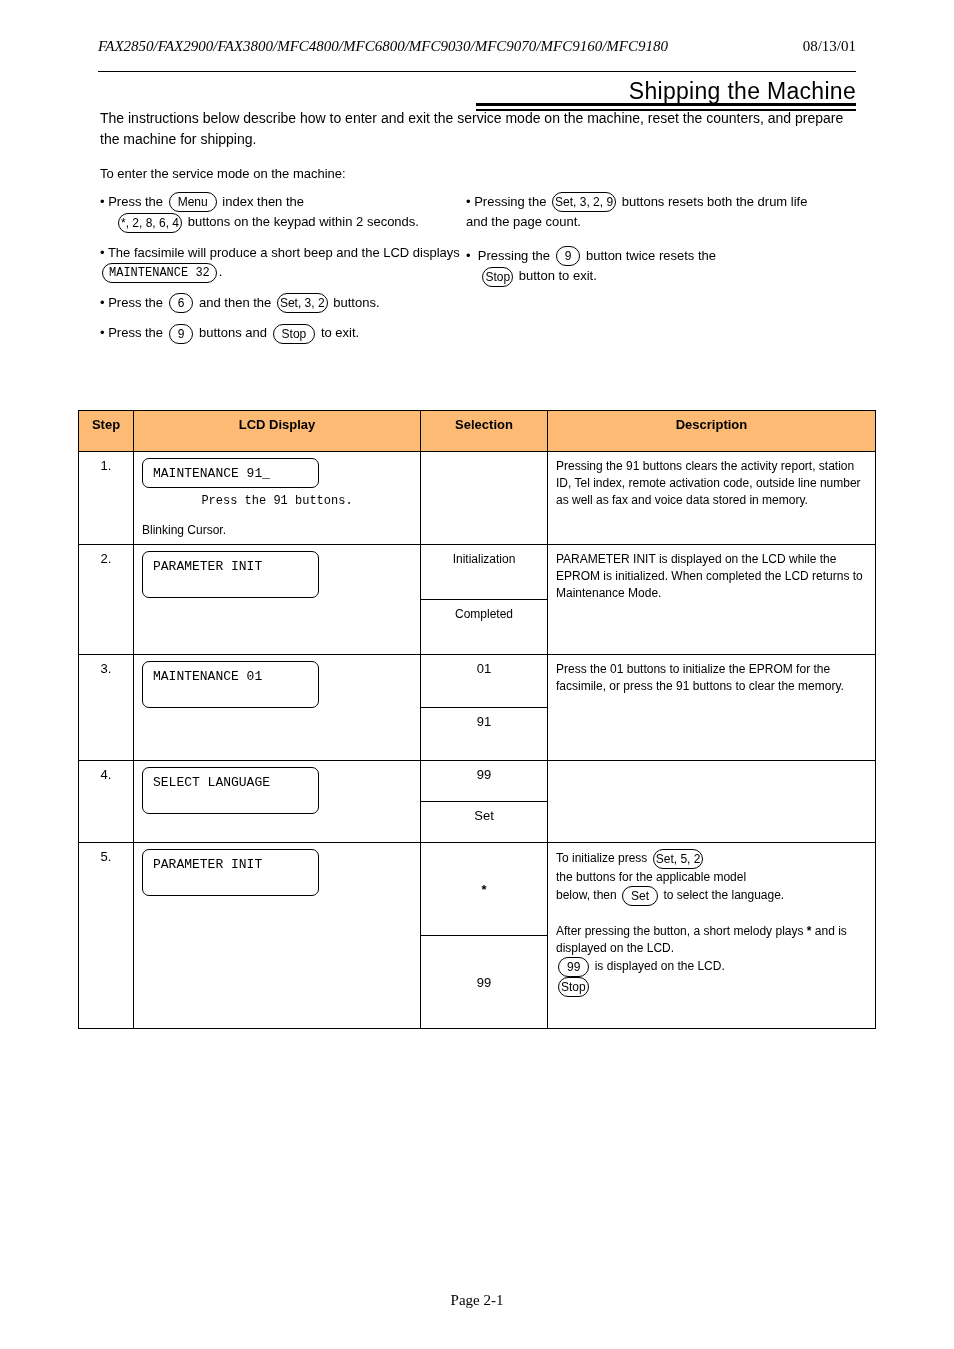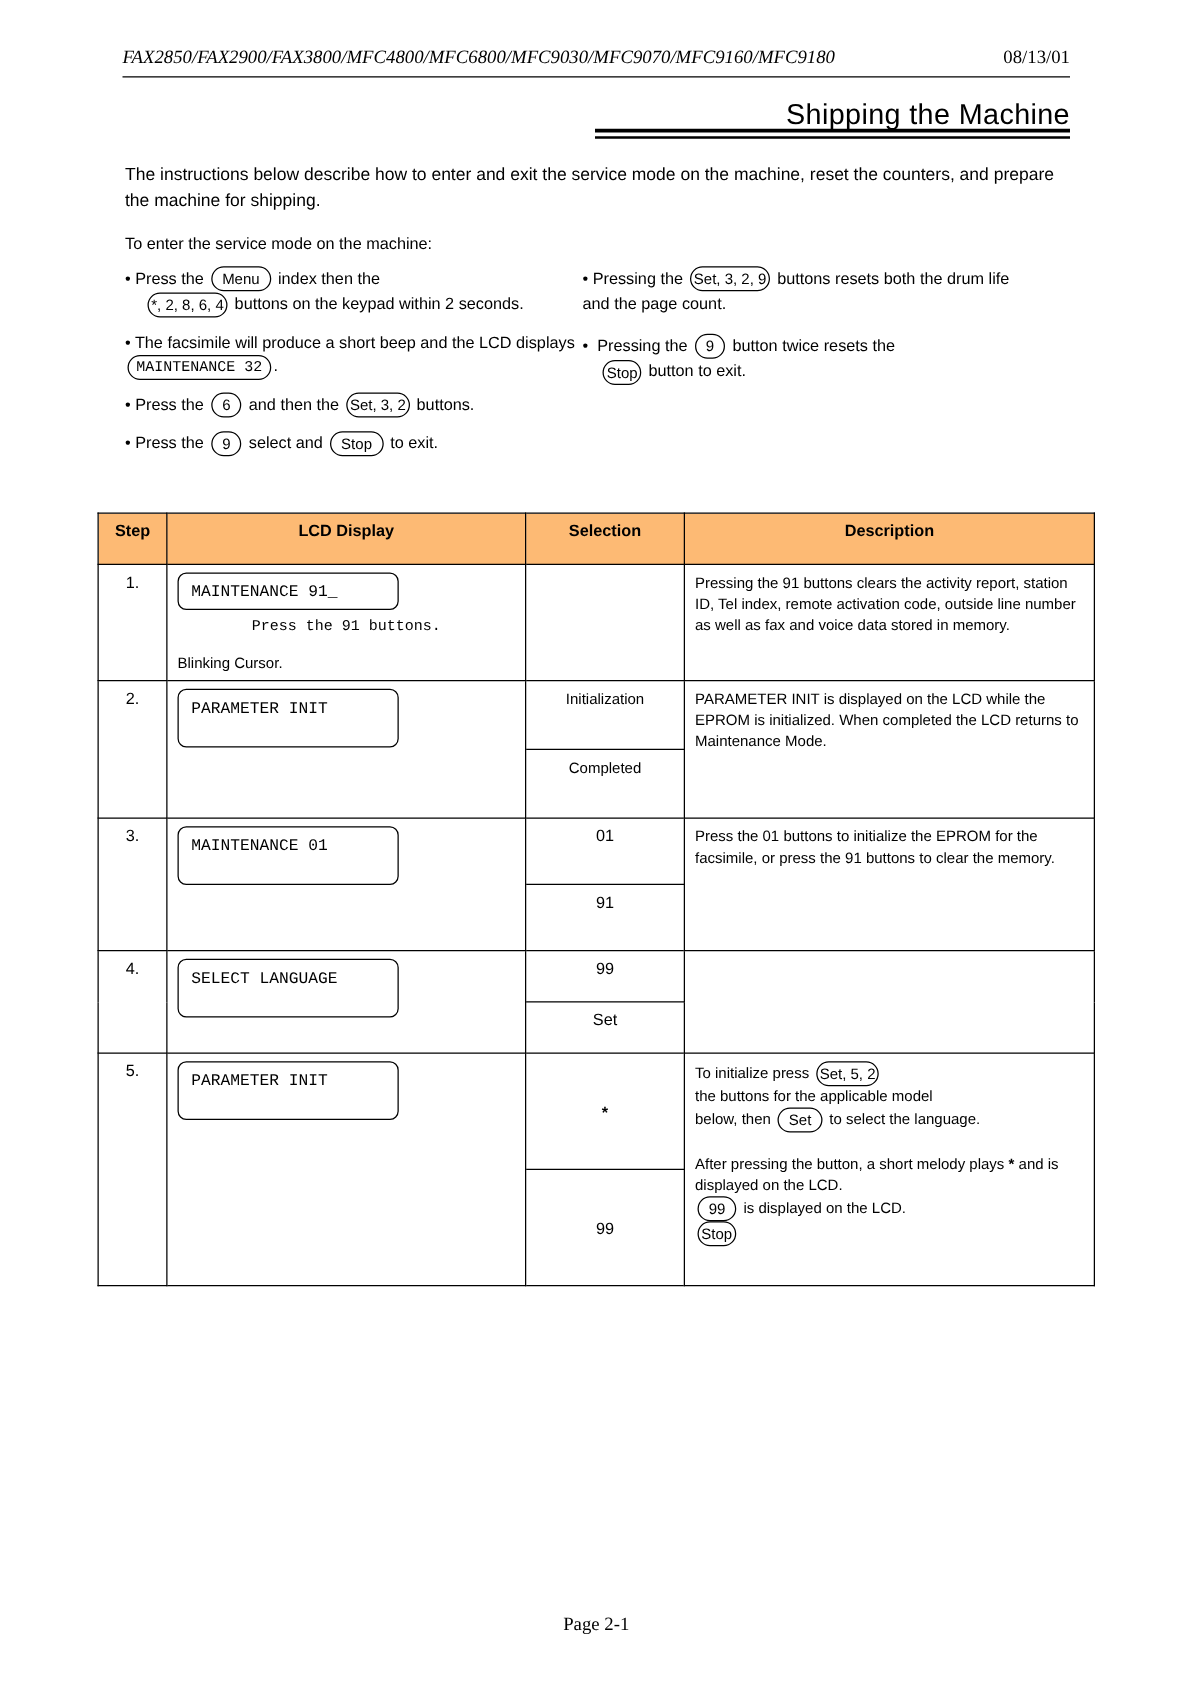--- a/index.html
+++ b/index.html
@@ -12,21 +12,21 @@
   .page {
     width: 954px;
     height: 1349px;
     position: relative;
     box-sizing: border-box;
     padding: 38px 50px 0 50px;
   }
   .header-line {
     border-bottom: 1px solid #000;
     margin: 0 48px;
-    padding-bottom: 6px;
+    padding-bottom: 16px;
     display: flex;
     justify-content: space-between;
     font-size: 15px;
   }
   .header-left { font-style: italic; }
   .section-title {
     position: absolute;
     right: 98px;
     top: 78px;
     font-family: Arial, Helvetica, sans-serif;
@@ -39,21 +39,21 @@
     left: 476px;
     right: 98px;
     top: 103px;
     border-top: 3px solid #000;
     border-bottom: 2px solid #000;
     height: 3px;
   }
   .intro {
     position: absolute;
     left: 100px;
-    top: 129px;
+    top: 108px;
     right: 100px;
     font-family: Arial, Helvetica, sans-serif;
     font-size: 13px;
     line-height: 1.5;
   }
   .intro table { border-collapse: collapse; }
   .intro td { vertical-align: top; padding: 0 6px 0 0; }
   .col-left { width: 360px; }
   .col-right { width: 360px; padding-left: 40px; }
   .key {
@@ -156,21 +156,21 @@
         <div style="margin-top:10px;">
           <span>•  Press the </span>
           <span class="key">6</span>
           <span> and then the </span>
           <span class="key key-wide">Set, 3, 2</span>
           <span> buttons.</span>
         </div>
         <div style="margin-top:10px;">
           <span>•  Press the </span>
           <span class="key">9</span>
-          <span> select and </span>
+          <span> buttons and </span>
           <span class="key">Stop</span>
           <span> to exit.</span>
         </div>
       </td>
       <td class="col-right">
         <div>
           <span>•  Pressing the </span>
           <span class="key key-wide">Set, 3, 2, 9</span>
           <span> buttons resets both the drum life and the page count.</span>
         </div>

